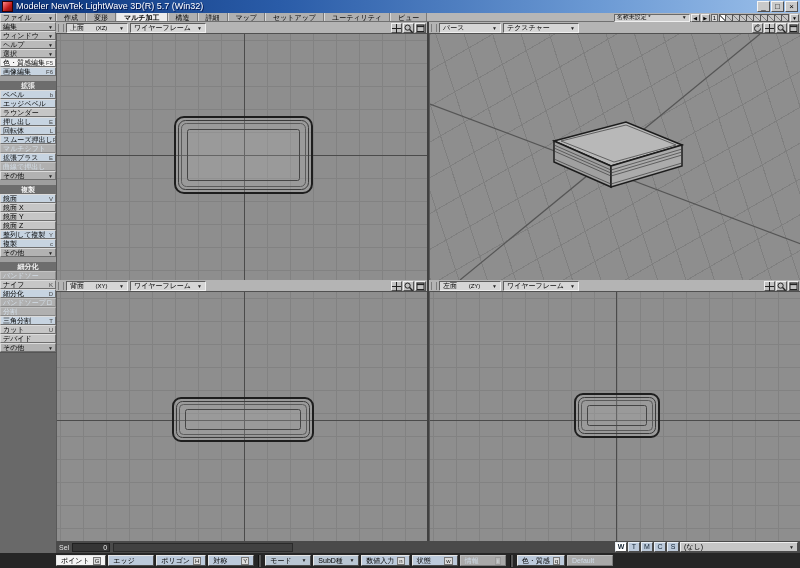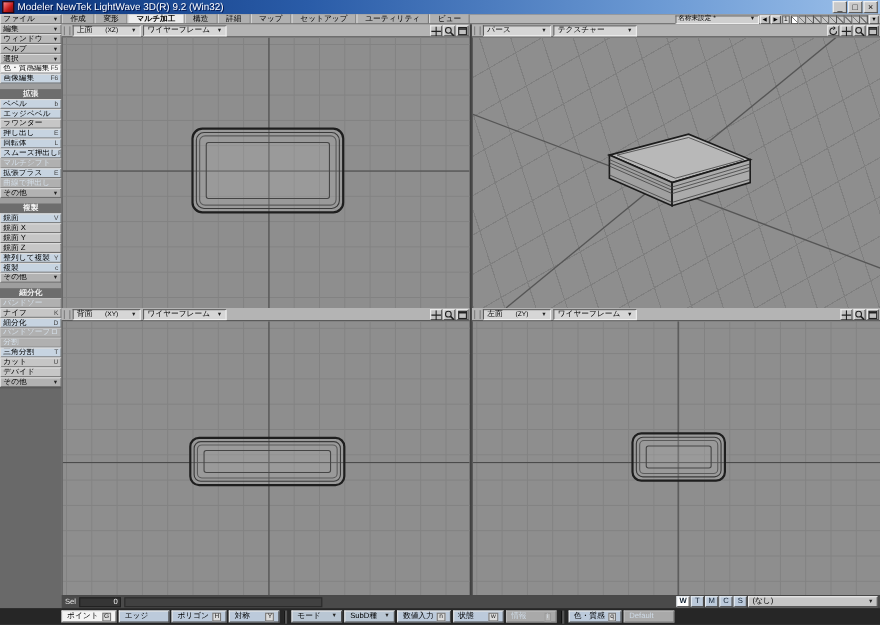--- a/index.html
+++ b/index.html
@@ -85,21 +85,21 @@
   .bbtn.dropdown{background:#b9c6d3;}
   .bbtn .sc{background:#dcdcdc;border:1px solid #777;padding:0 1px;font-size:6px;line-height:6px;color:#222;}
   .bbtn.disabled .sc{background:#b5b5b5;color:#dde6ee;border-color:#999;}
   .bsep{width:2px;height:12px;background:#555;border-left:1px solid #111;margin:0 2px;}
 </style>
 </head>
 <body>
 
 <div class="titlebar">
   <span class="app-icon"></span>
-  <span class="title-text">Modeler  NewTek LightWave 3D(R) 9.2 (Win32)</span>
+  <span class="title-text">Modeler  NewTek LightWave 3D(R) 5.7 (Win32)</span>
   <span class="win-controls">
     <span class="win-btn">_</span>
     <span class="win-btn">□</span>
     <span class="win-btn">×</span>
   </span>
 </div>
 
 <div class="menurow">
   <div style="display:flex">
       <div class="tab">作成</div>

